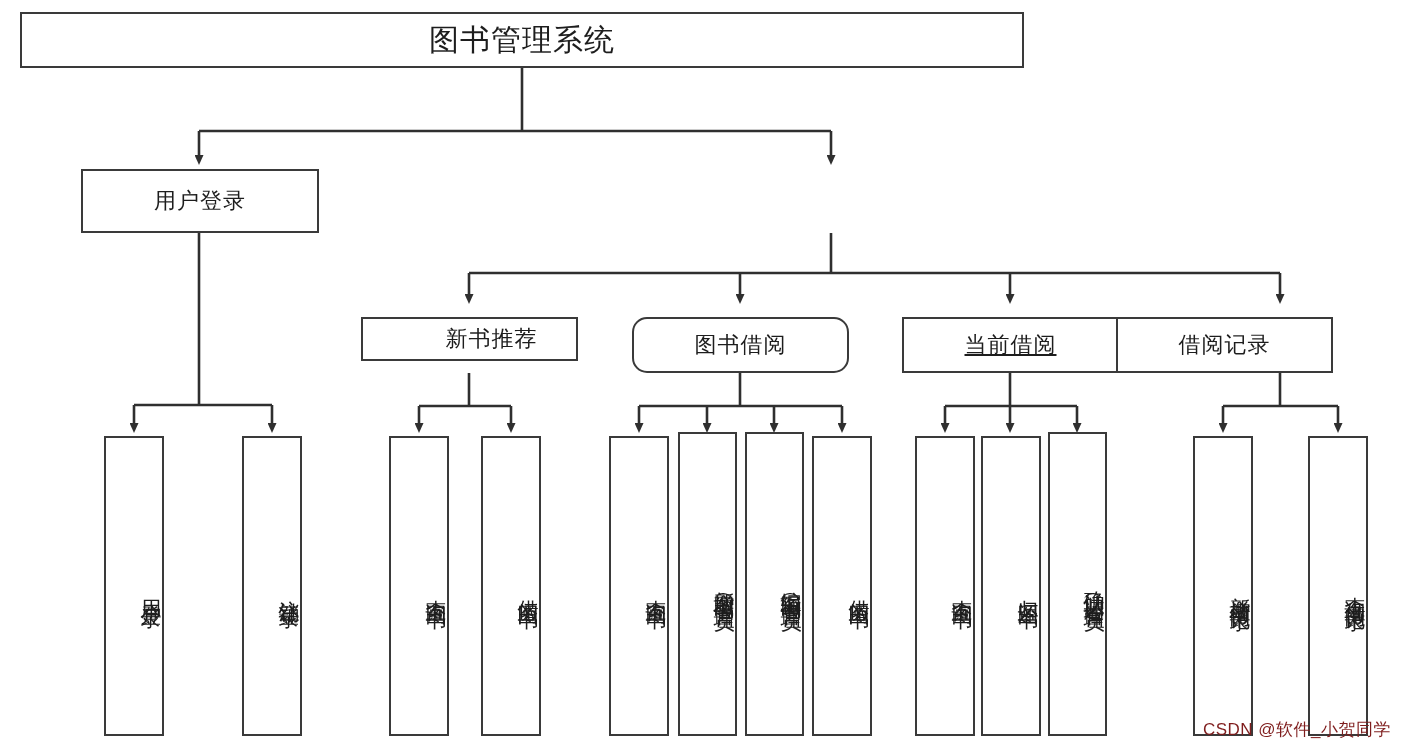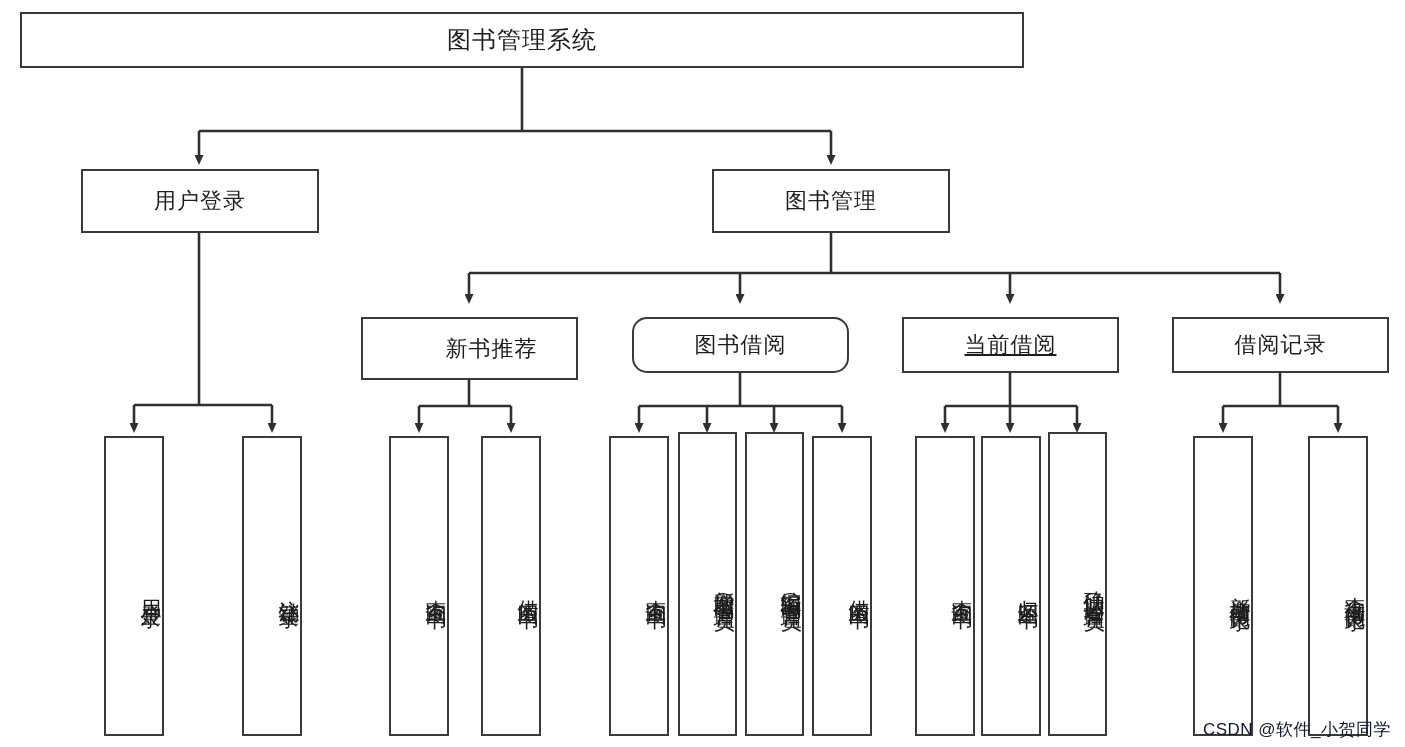--- a/index.html
+++ b/index.html
@@ -25,21 +25,21 @@
     display: flex;
     align-items: center;
     justify-content: center;
     color: #1d1d1d;
   }
   .node.horiz {
     font-size: 22px;
     letter-spacing: 1px;
   }
   .node.root {
-    font-size: 24px;
+    font-size: 30px;
   }
   .node.vert {
     writing-mode: vertical-rl;
     text-orientation: upright;
     font-size: 21px;
     letter-spacing: 3px;
     padding-top: 6px;
     align-items: flex-start;
     justify-content: center;
     line-height: 1.0;
@@ -55,21 +55,21 @@
     top: 0;
     width: 1405px;
     height: 747px;
     pointer-events: none;
   }
   .watermark {
     position: absolute;
     right: 14px;
     bottom: 6px;
     font-size: 17px;
-    color: #0f172a;
+    color: #7f1d1d;
     letter-spacing: 0.5px;
     white-space: nowrap;
   }
 </style>
 </head>
 <body>
 
 <div id="canvas">
 
   <svg class="wires" viewBox="0 0 1405 747" xmlns="http://www.w3.org/2000/svg">
@@ -122,34 +122,31 @@
     </g>
   </svg>
 
   <div class="node horiz root" style="left:20px; top:12px; width:1004px; height:56px;">
     <span>图书管理系统</span>
   </div>
 
   <div class="node horiz" style="left:81px; top:169px; width:238px; height:64px;">
     <span>用户登录</span>
   </div>
-  <div class="node horiz" style="left:712px; top:169px; width:238px; height:64px;">
-    <span>图书管理</span>
-  </div>
 
-  <div class="node horiz" style="left:361px; top:317px; width:217px; height:63px;padding-left:44px;">
+  <div class="node horiz" style="left:361px; top:317px; width:217px; height:44px;padding-left:44px;">
     <span>新书推荐</span>
   </div>
   <div class="node horiz" style="left:632px; top:317px; width:217px; height:56px;border-radius:15px;">
     <span>图书借阅</span>
   </div>
   <div class="node horiz" style="left:902px; top:317px; width:217px; height:56px;text-decoration:underline;">
     <span>当前借阅</span>
   </div>
-  <div class="node horiz" style="left:1172px; top:317px; width:217px; height:56px;">
+  <div class="node horiz" style="left:1116px; top:317px; width:217px; height:56px;">
     <span>借阅记录</span>
   </div>
 
   <div class="node vert" style="left:104px; top:436px; width:60px; height:300px;">
     <span>用户登录</span>
   </div>
   <div class="node vert" style="left:242px; top:436px; width:60px; height:300px;">
     <span>注销登录</span>
   </div>
 

